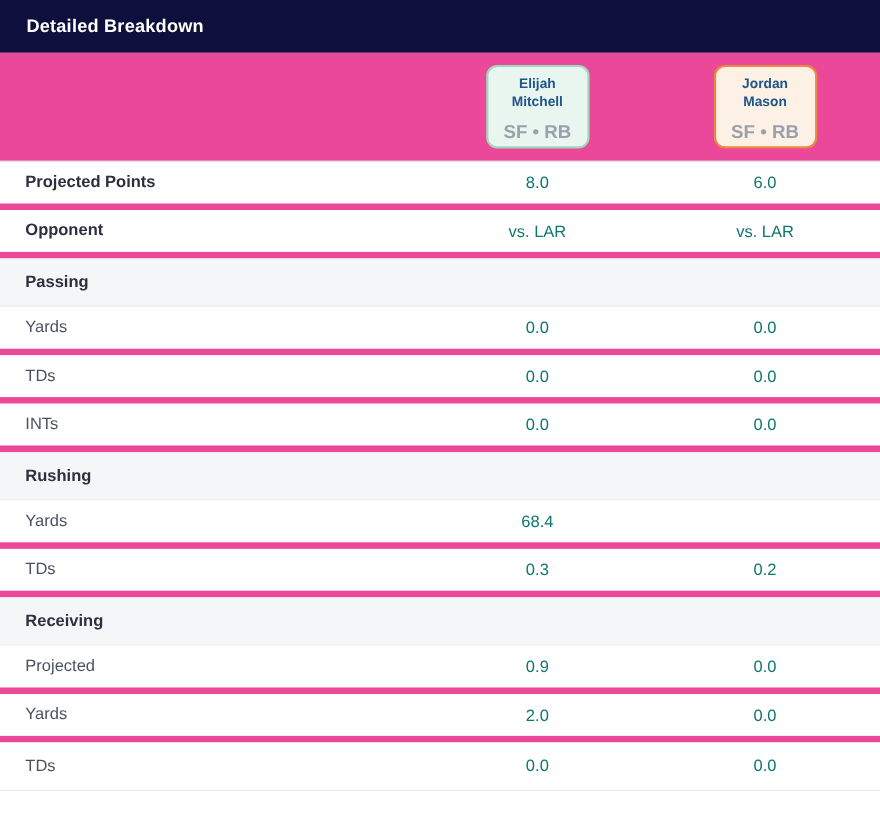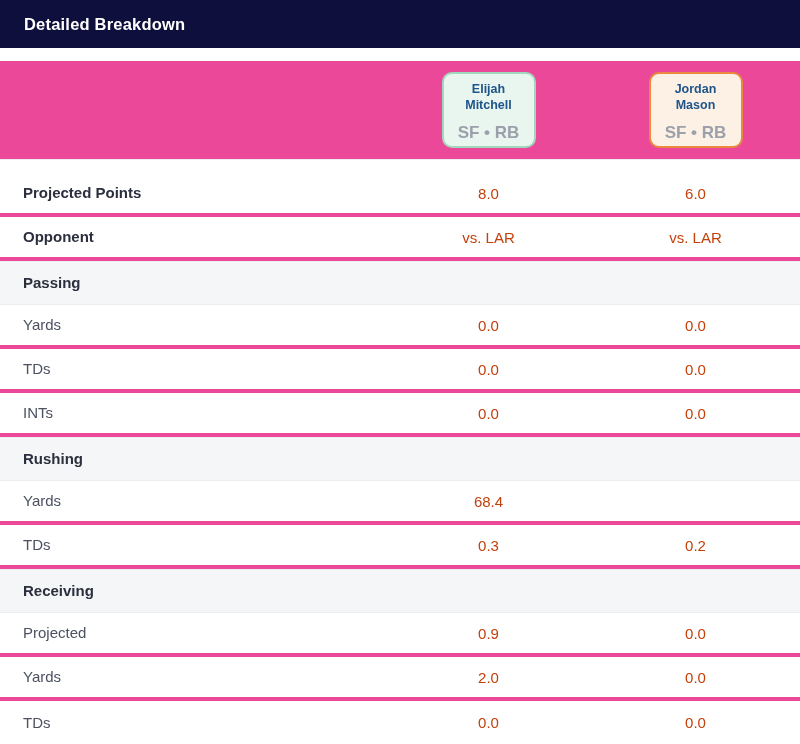--- a/index.html
+++ b/index.html
@@ -14,21 +14,20 @@
     overflow: hidden;
   }
 
   .panel {
     width: 800px;
     height: 744px;
     background: #ffffff;
     display: flex;
     flex-direction: column;
     box-sizing: border-box;
-    gap: 13px;
   }
 
   
   .titlebar {
     height: 48px;
     background: #0e0f3d;
     display: flex;
     align-items: center;
     padding: 0 24px;
     box-sizing: border-box;
@@ -105,21 +104,21 @@
   .rows {
     flex: 1 1 auto;
     display: flex;
     flex-direction: column;
   }
   .row {
     height: 44px;
     display: flex;
     align-items: center;
     background: #ffffff;
-    border-bottom: 4px solid #ec4899;
+    border-bottom: 6px solid #ec4899;
     box-sizing: border-box;
     flex: 0 0 44px;
   }
   .row.section {
     background: #f5f6f8;
     border-bottom: 1px solid #ececf1;
     border-top: 1px solid #ececf1;
   }
   .row.last-row {
     border-bottom: 1px solid #e8e8ee;
@@ -131,21 +130,21 @@
     font-weight: normal;
     white-space: nowrap;
   }
   .row.emphasis .row-label,
   .row.section .row-label {
     color: #2b2f3e;
     font-weight: bold;
   }
   .row-value {
     font-size: 15px;
-    color: #c2410c;
+    color: #0f766e;
     white-space: nowrap;
   }
 
   .spacer {
     flex: 1 1 auto;
     background: #ffffff;
   }
 </style>
 </head>
 <body>

